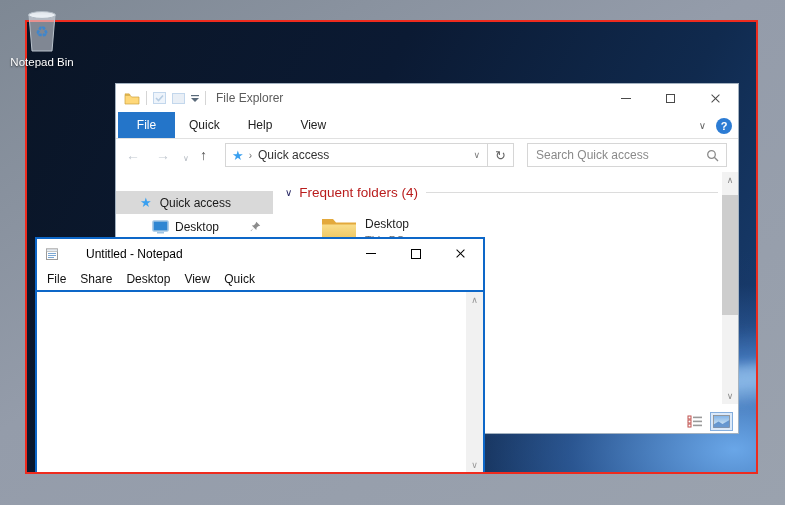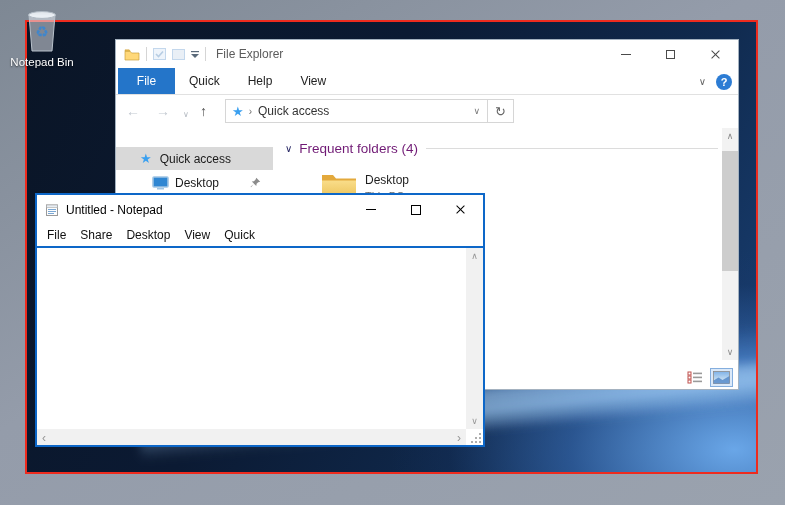--- a/index.html
+++ b/index.html
@@ -14,21 +14,21 @@
             background:
               radial-gradient(ellipse 430px 250px at 97% 95%, rgba(110,172,238,.95) 0%, rgba(62,116,190,.55) 38%, rgba(28,58,110,.18) 66%, transparent 80%),
               linear-gradient(118deg,#0a1526 0%,#0b1a33 40%,#102a4e 72%,#1a4278 100%); }
   .beam { position:absolute; left:110px; top:330px; width:660px; height:80px;
           background:linear-gradient(to bottom, rgba(90,150,230,0) 0%, rgba(96,158,232,.38) 42%, rgba(170,214,255,.55) 54%, rgba(90,150,230,0) 100%);
           transform:rotate(-5deg); filter:blur(5px); }
   .beam2 { position:absolute; left:330px; top:355px; width:440px; height:46px;
            background:linear-gradient(to bottom, rgba(140,195,250,0) 0%, rgba(170,215,255,.5) 50%, rgba(140,195,250,0) 100%);
            transform:rotate(-6deg); filter:blur(3px); }
 
-  .win { position:absolute; background:#fff; }
+  .win { position:absolute; background:#fff;margin-top:44px; }
 
   
   .explorer { left:88px; top:17px; width:624px; height:351px; border:1px solid #a4b2c0; }
   .ex-titlebar { position:relative; height:28px; display:flex; align-items:center; }
   .qat { display:flex; align-items:center; gap:6px; padding-left:8px; }
   .sep { width:1px; height:14px; background:#d5d5d5; }
   .ex-title { font-size:12px; color:#5c5c5c; padding-left:4px; }
   .controls { position:absolute; right:0; top:0; height:28px; display:flex; }
   .ctrl { width:45px; height:28px; display:flex; align-items:center; justify-content:center; cursor:default; }
   .ic-min { width:10px; height:1px; background:#4a4a4a; }
@@ -74,39 +74,39 @@
   .side-item.selected { background:#d9d9d9; }
   .side-item .side-star { color:#3aa0f0; font-size:13px; margin:0 8px 0 24px; }
   .side-item .side-ico { margin:0 6px 0 36px; display:flex; }
   .side-item .pin { position:absolute; right:12px; top:6px; display:flex; }
   .qa-row { top:19px; }
   .dt-row { top:43px; }
 
   .ex-main { position:absolute; left:157px; right:16px; top:0; bottom:0; }
   .group-head { position:absolute; left:12px; right:4px; top:13px; display:flex; align-items:center; }
   .gh-chev { color:#262663; font-size:10px; margin-right:7px; }
-  .gh-text { color:#701a75; font-size:13.5px; white-space:nowrap; }
+  .gh-text { color:#b91c1c; font-size:13.5px; white-space:nowrap; }
   .gh-line { flex:1; border-top:1px solid #dcdcdc; margin-left:8px; }
   .tile { position:absolute; left:48px; top:43px; display:flex; align-items:flex-start; }
   .tile-meta { display:flex; flex-direction:column; margin-left:8px; padding-top:2px; }
   .tile-name { font-size:12px; color:#1f1f1f; }
   .tile-loc  { font-size:11px; color:#6d6d6d; margin-top:3px; }
 
   .ex-scroll { position:absolute; right:0; top:0; width:16px; height:232px; background:#f2f2f2; }
   .ex-scroll .sb { position:absolute; left:0; width:16px; text-align:center; font-size:9px; color:#8b8b8b; }
   .ex-scroll .sb.up { top:3px; }
   .ex-scroll .sb.down { bottom:3px; }
   .sb-thumb { position:absolute; left:0; top:23px; width:16px; height:120px; background:#cdcdcd; }
   .ex-status { position:absolute; right:5px; bottom:4px; display:flex; align-items:center; gap:5px; }
   .view-btn { display:flex; align-items:center; justify-content:center; padding:2px; }
   .view-btn.active { background:#dbe9f9; border:1px solid #84aede; }
 
   
   .notepad { left:8px; top:171px; width:450px; height:254px; border:2px solid #0d67c8; }
-  .np-titlebar { position:relative; height:29px; display:flex; align-items:center; }
+  .np-titlebar { position:relative; height:29px; display:flex; align-items:center;gap:20px; }
   .np-ico { margin:0 7px 0 8px; display:flex; }
   .np-title { font-size:12px; color:#000; }
   .np-controls { position:absolute; right:0; top:0; height:29px; display:flex; }
   .np-controls .ctrl { width:45px; height:29px; }
   .np-controls .ic-min, .np-controls .ic-max { border-color:#000; background-color:#000; }
   .np-controls .ic-max { background:transparent; width:10px; height:10px; }
   .np-controls .ic-close i { background:#000; }
   .np-menu { height:22px; display:flex; align-items:center; padding-left:3px; }
   .np-menu span { font-size:12px; color:#111; padding:0 7px; }
   .np-client { position:relative; height:199px; border-top:2px solid #0d67c8; background:#fff; }
@@ -200,20 +200,29 @@
         <span class="addrfield">
           <span class="addr-star">★</span>
           <span class="addr-chev">›</span>
           <span class="addr-text">Quick access</span>
           <span class="addr-right">
             <span class="addr-down">∨</span>
             <span class="addr-divider"></span>
             <span class="addr-refresh">↻</span>
           </span>
         </span>
+        <span class="searchfield">
+          <input placeholder="Search Quick access" style="">
+          <span class="mag">
+            <svg width="13" height="13">
+                <circle cx="5.5" cy="5.5" r="3.8" fill="none" stroke="#8b8b8b" stroke-width="1.3"></circle>
+                <line x1="8.3" y1="8.3" x2="12" y2="12" stroke="#8b8b8b" stroke-width="1.3"></line>
+              </svg>
+          </span>
+        </span>
       </div>
 
       <div class="ex-body">
         <aside class="ex-side">
           <div class="side-item selected qa-row">
             <span class="side-star">★</span>
             <span>Quick access</span>
           </div>
           <div class="side-item dt-row">
             <span class="side-ico">

